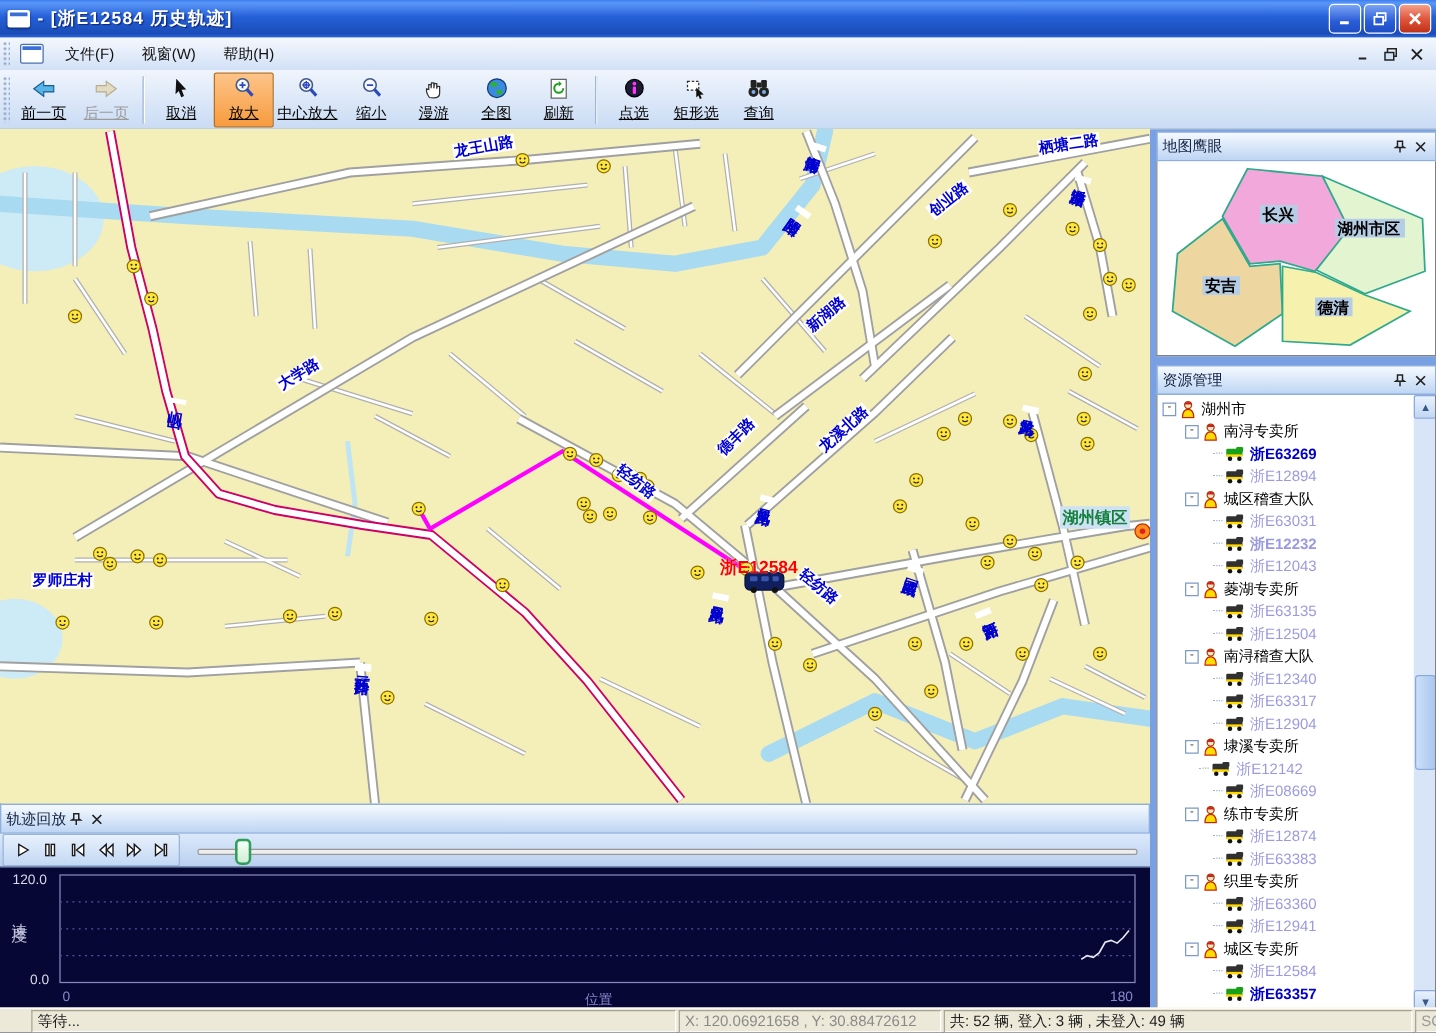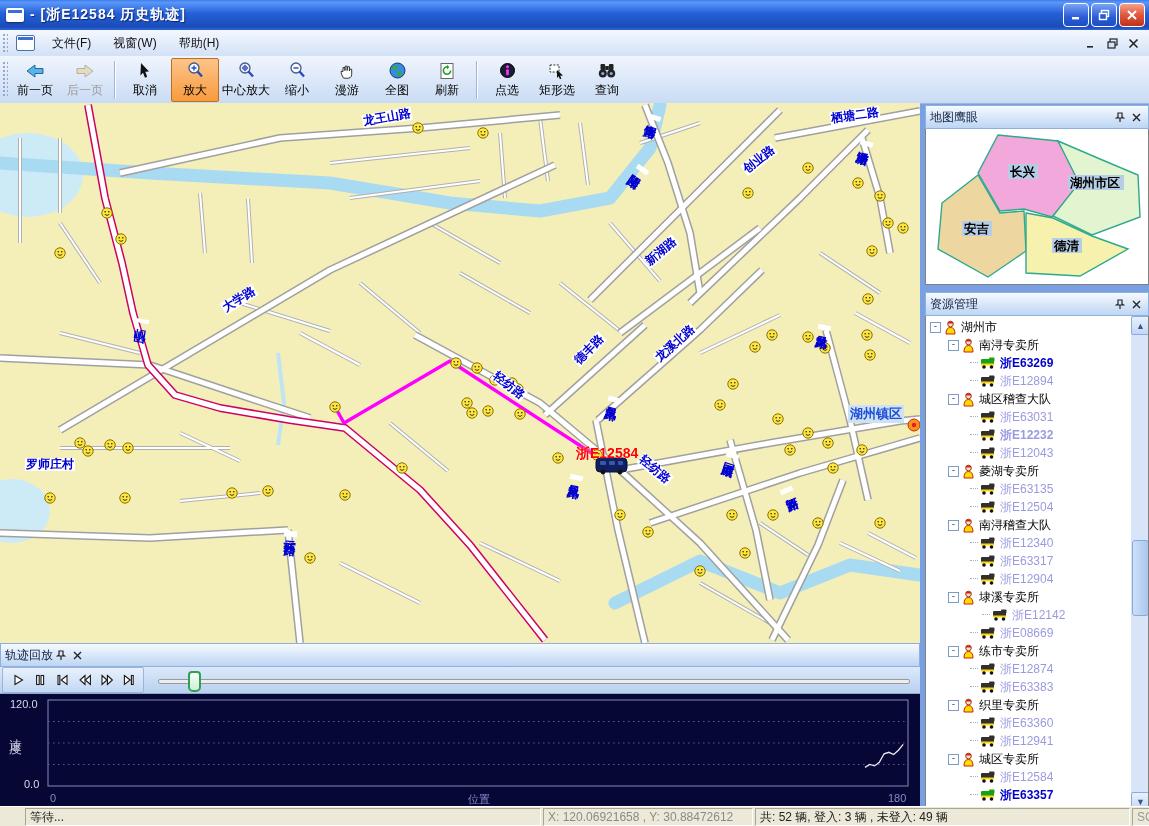--- a/index.html
+++ b/index.html
@@ -23,35 +23,35 @@
   .grip{width:6px;height:80%;margin:0 2px;background-image:radial-gradient(#93a9cc 1px,transparent 1.2px);background-size:4px 4px;}
   .mdi-doc-icon{width:17px;height:14px;background:#fff;border:1px solid #4a6fb0;border-radius:2px;margin:0 6px;position:relative;}
   .mdi-doc-icon:before{content:"";position:absolute;left:1px;top:1px;right:1px;height:3px;background:#3a6fd8;}
   .menu-item{padding:4px 11px;color:#111;cursor:default;}
   .mdi-ctrls{margin-left:auto;display:flex;gap:10px;padding-right:10px;color:#222;}
   .mdi-ctrls svg{display:block;}
   
   .toolbar{position:absolute;left:0;top:56px;width:100%;height:47px;
     background:linear-gradient(180deg,#f0f5fd,#c9dbf4);border-bottom:1px solid #9fb6d6;display:flex;align-items:center;}
   .tb-btn{display:flex;flex-direction:column;align-items:center;justify-content:center;
-    min-width:46px;height:42px;margin:0 1px;border:1px solid transparent;border-radius:2px;color:#000;}
+    min-width:46px;height:42px;margin:0 1px;border:1px solid transparent;border-radius:2px;color:#000;text-decoration:underline;}
   .tb-btn .tb-ico{height:20px;display:flex;align-items:center;justify-content:center;}
   .tb-btn .tb-lab{font-size:12px;margin-top:1px;}
   .tb-btn.selected{background:linear-gradient(180deg,#fdc489,#f79b3e);border:1px solid #b86f1e;}
   .tb-btn.disabled{color:#9a9a9a;}
   .tb-sep{width:1px;height:38px;background:#9db4d4;border-right:1px solid #fff;margin:0 4px;}
   
   .map-wrap{position:absolute;left:0;top:103px;width:920px;height:540px;background:#f4efb8;overflow:hidden;
     box-shadow:inset 1px 1px 0 #7d7d7d;}
   .map-wrap svg{position:absolute;left:0;top:0;}
   .map-labels{position:absolute;left:0;top:0;width:100%;height:100%;pointer-events:none;}
   .road-label{position:absolute;background:#fff;color:#0000d0;font-weight:bold;font-size:12px;line-height:1.05;
     padding:0 1px;white-space:nowrap;border:0;}
   .road-label.v{writing-mode:vertical-rl;letter-spacing:1px;padding:1px 0;}
-  .town-label{position:absolute;background:#cfe2f4;color:#1d4ed8;font-weight:bold;font-size:13px;padding:0 2px;white-space:nowrap;}
+  .town-label{position:absolute;background:#cfe2f4;color:#15803d;font-weight:bold;font-size:13px;padding:0 2px;white-space:nowrap;}
   .veh-label{position:absolute;color:#ff0000;font-weight:bold;font-size:14px;white-space:nowrap;text-shadow:0 0 1px #fff;}
   
   .right-col{position:absolute;left:925px;top:105px;width:224px;height:701px;}
   .panel-title{height:22px;background:linear-gradient(180deg,#f6faff,#bdd5f3);border:1px solid #8fb0dd;
     display:flex;align-items:center;padding:0 4px;color:#102040;}
   .panel-title .pt-text{flex:1;}
   .pt-ico{width:16px;height:16px;display:flex;align-items:center;justify-content:center;color:#222;}
   .eagle-body{height:155px;background:#fff;border:1px solid #808080;border-top:0;overflow:hidden;}
   .res-panel{margin-top:7px;}
   .tree-body{position:relative;height:495px;background:#fff;border:1px solid #808080;border-top:0;overflow:hidden;}
@@ -1024,21 +1024,21 @@
               <span class="expander">-</span>
               <span class="ti">
                 <svg width="13" height="15" viewBox="0 0 13 15">
                   <path d="M2,14 Q2,7.5 6.5,7.5 Q11,7.5 11,14 Z" fill="#ffdd00" stroke="#cc2200"></path>
                   <circle cx="6.5" cy="4" r="2.8" fill="#ffe2c8" stroke="#a04000"></circle>
                   <path d="M3.8,2.6 Q6.5,0.6 9.2,2.6 L9.2,3.6 L3.8,3.6 Z" fill="#d02020"></path>
                 </svg>
               </span>
               <span class="t-group">埭溪专卖所</span>
             </div>
-            <div class="tree-row" style="padding-left: 56px;">
+            <div class="tree-row" style="padding-left: 19px; margin-left: 14px;">
               <span class="stub"></span>
               <span class="ti">
                 <svg width="16" height="12" viewBox="0 0 16 12">
                   <rect x="1" y="2" width="13" height="6" rx="1" fill="#303030"></rect>
                   <rect x="9" y="0.5" width="5.5" height="4" rx="1" fill="#303030"></rect>
                   <rect x="1" y="6.5" width="13" height="2" fill="#ffd800"></rect>
                   <circle cx="4" cy="10" r="1.8" fill="#111"></circle>
                   <circle cx="11.5" cy="10" r="1.8" fill="#111"></circle>
                 </svg>
               </span>

